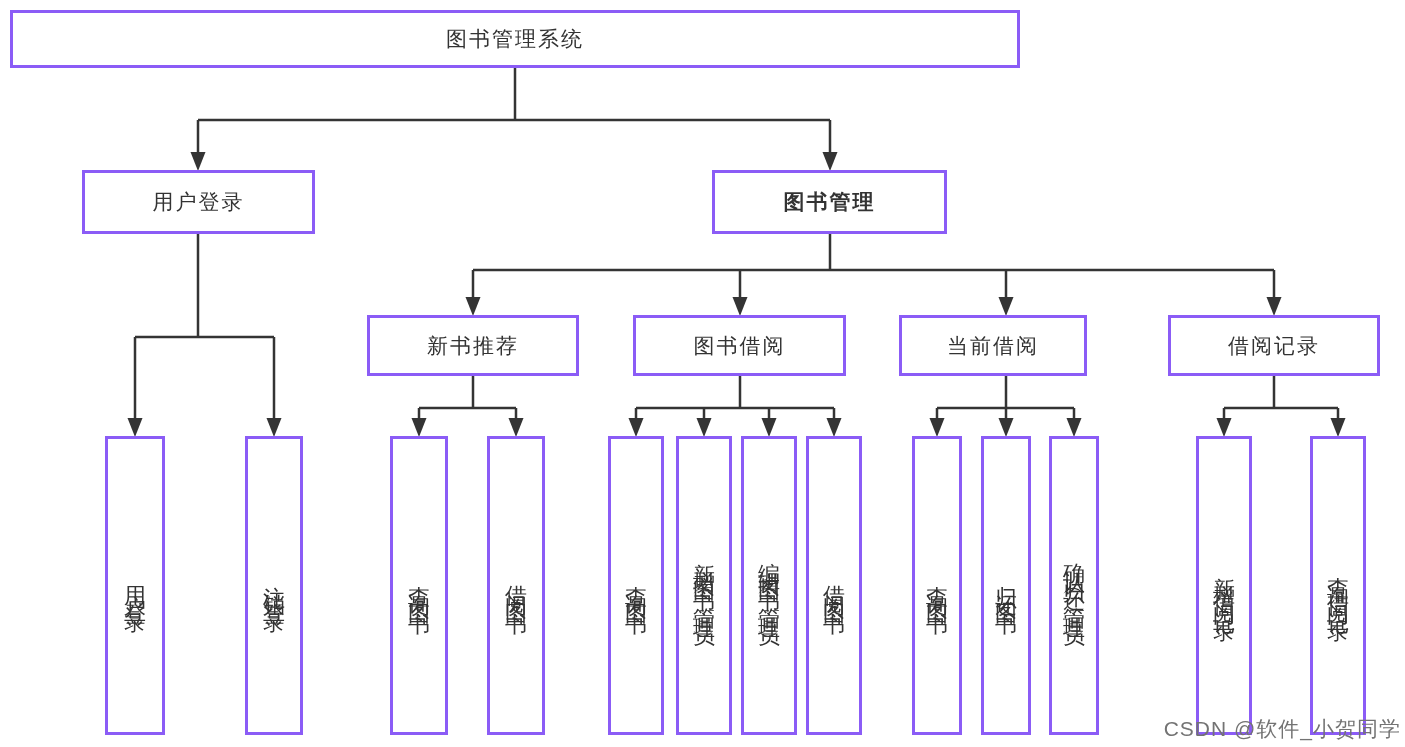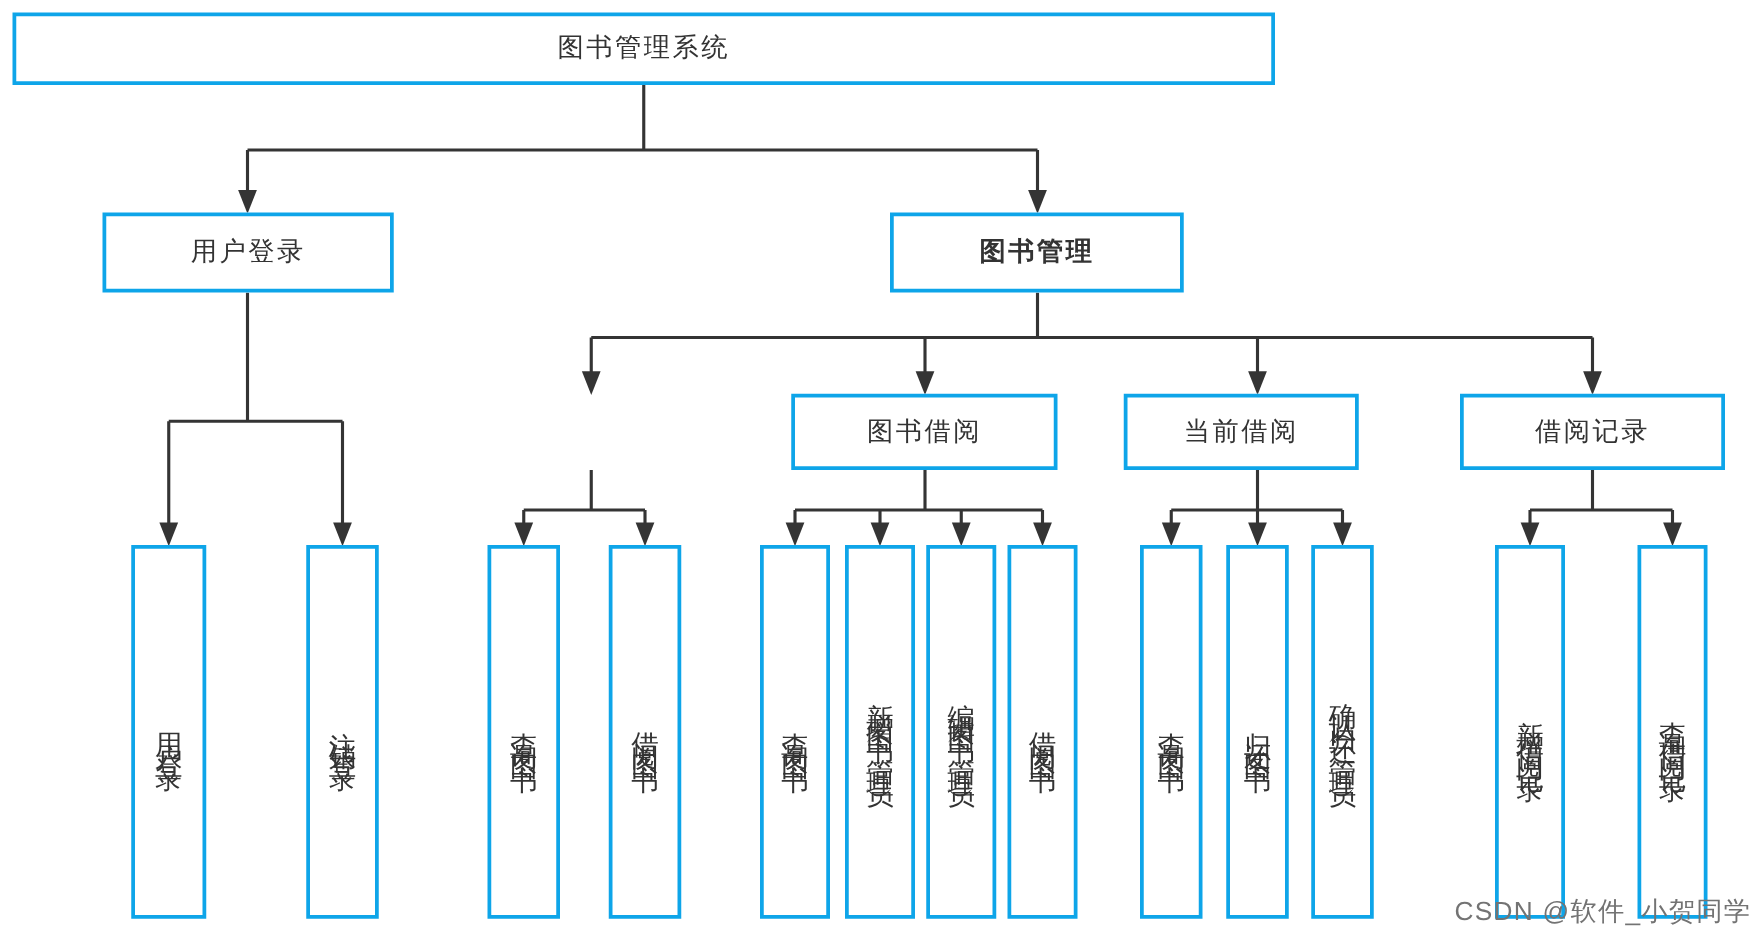--- a/index.html
+++ b/index.html
@@ -20,21 +20,21 @@
     left: 0;
     top: 0;
     width: 1405px;
     height: 747px;
     z-index: 1;
   }
   .box {
     position: absolute;
     box-sizing: border-box;
     background: #ffffff;
-    border: 3px solid #0ea5e9;
+    border: 3px solid #8b5cf6;
     color: #333333;
     display: flex;
     align-items: center;
     justify-content: center;
     z-index: 2;
   }
   .h-box {
     font-size: 21px;
     letter-spacing: 2px;
     line-height: 1.2;
@@ -119,20 +119,21 @@
       <polygon points="1216.5,418 1231.5,418 1224,437"></polygon>
       <polygon points="1330.5,418 1345.5,418 1338,437"></polygon>
     </g>
   </svg>
 
   <div class="box h-box n-root">图书管理系统</div>
 
   <div class="box h-box n-l2a">用户登录</div>
   <div class="box h-box n-l2b">图书管理</div>
 
+  <div class="box h-box n-l3a">新书推荐</div>
   <div class="box h-box n-l3b">图书借阅</div>
   <div class="box h-box n-l3c">当前借阅</div>
   <div class="box h-box n-l3d">借阅记录</div>
 
   <div class="box v-box leaf n-f01">用户登录</div>
   <div class="box v-box leaf n-f02">注销登录</div>
 
   <div class="box v-box leaf n-f03">查询图书</div>
   <div class="box v-box leaf n-f04">借阅图书</div>
 

